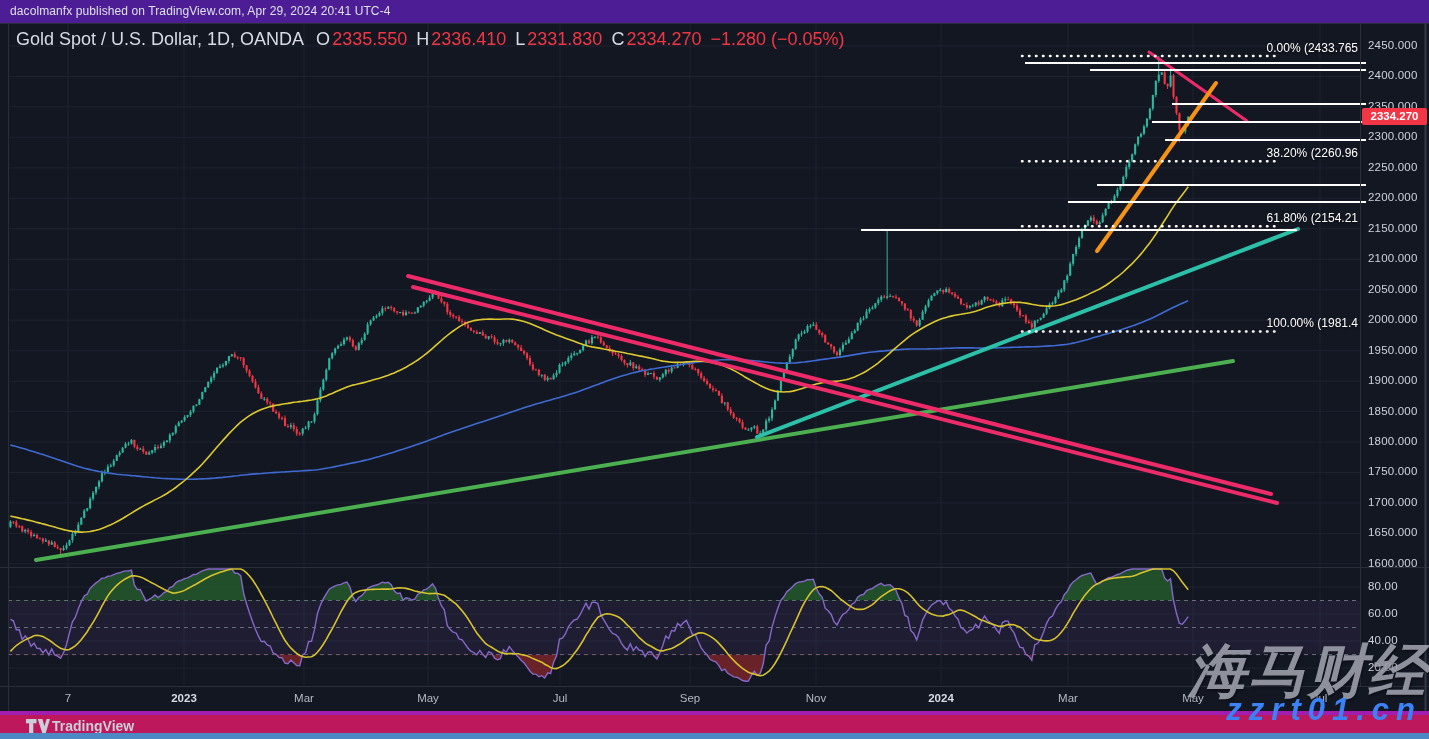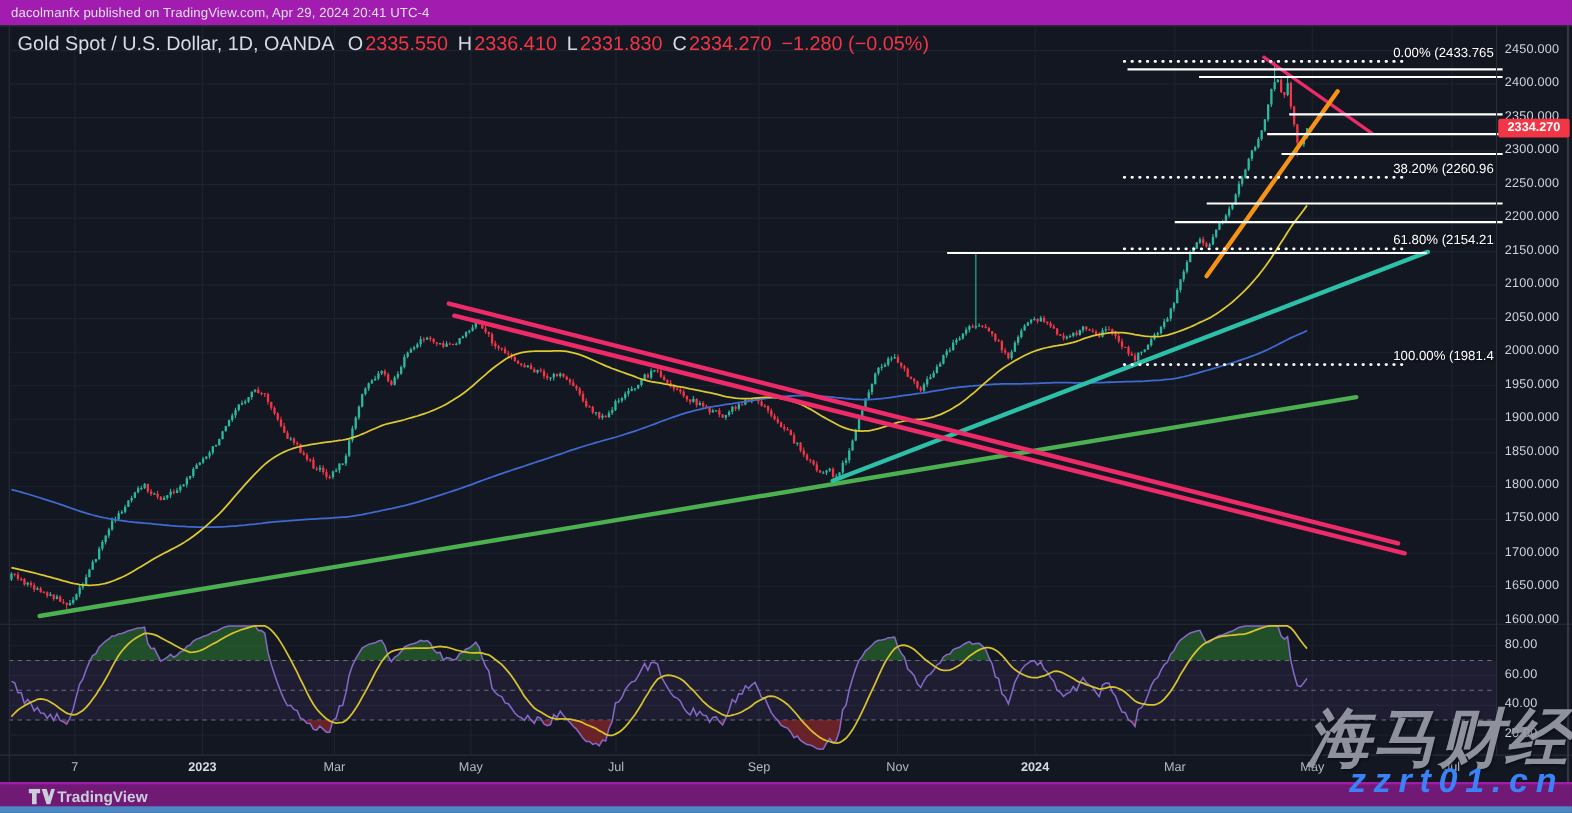--- a/index.html
+++ b/index.html
@@ -1,40 +1,40 @@
 <!DOCTYPE html>
 <html><head>
 <meta charset="utf-8">
 <style>
   html,body{margin:0;padding:0;background:#0d1017;}
   #stage{position:relative;width:1429px;height:739px;background:#131722;overflow:hidden;
          font-family:"Liberation Sans",sans-serif;-webkit-font-smoothing:antialiased;}
   
-  #header{position:absolute;left:0;top:0;width:100%;height:23px;background:#a21caf;}
+  #header{position:absolute;left:0;top:0;width:100%;height:23px;background:#4c1d95;}
   #header .txt{position:absolute;left:10px;top:4px;font-size:12px;color:#dde0e8;letter-spacing:.1px;}
   
   #legend{position:absolute;left:16px;top:29px;font-size:18px;color:#d8dbe3;white-space:nowrap;z-index:5;}
   #legend span{margin-right:2px;}
   #legend .val{color:#f23645;margin-right:9px;}
   #legend .chg{color:#f23645;}
   #legend .sym{margin-right:12px;}
   svg{position:absolute;left:0;top:0;z-index:2;}
   .lbl{position:absolute;z-index:4;color:#ced2db;font-size:11.5px;letter-spacing:.2px;white-space:nowrap;}
   .timelbl{position:absolute;z-index:4;color:#b4b8c3;font-size:11.5px;white-space:nowrap;transform:translateX(-50%);}
   .timelbl.bold{color:#d8dbe3;font-weight:700;}
   .fiblbl{position:absolute;z-index:5;color:#ffffff;font-weight:400;font-size:12px;white-space:nowrap;text-align:right;right:71px;text-shadow:0 1px 2px rgba(0,0,0,.6);}
   #badge{position:absolute;left:1362px;top:108px;width:65px;height:17px;background:#f23645;color:#fff;
          font-size:11.5px;font-weight:700;text-align:center;line-height:17px;z-index:6;border-radius:2px;}
   
   #wm1{position:absolute;right:1px;top:633px;z-index:9;font-size:58px;font-weight:900;font-style:italic;
        letter-spacing:2px;color:rgba(160,164,175,0.88);white-space:nowrap;text-shadow:1px 2px 2px rgba(0,0,0,.35);}
   #wm2{position:absolute;right:7px;top:692px;z-index:9;font-size:31px;font-weight:900;font-style:italic;
        letter-spacing:7px;color:#3b82f6;white-space:nowrap;}
   
-  #footer{position:absolute;left:0;top:711px;width:100%;height:22px;background:#701a75;z-index:7;border-top:2px solid #a21caf;}
+  #footer{position:absolute;left:0;top:711px;width:100%;height:22px;background:#be185d;z-index:7;border-top:4px solid #a21caf;}
   #footer .brand{position:absolute;left:52px;top:3px;font-size:14px;font-weight:600;color:#c9ced8;}
   #footer svg{position:absolute;left:26px;top:4px;}
   #bluebar{position:absolute;left:0;top:733px;width:100%;height:6px;background:#4d87c4;z-index:8;}
 </style>
 </head>
 <body>
 
 <div id="stage">
 
   <div id="header">

